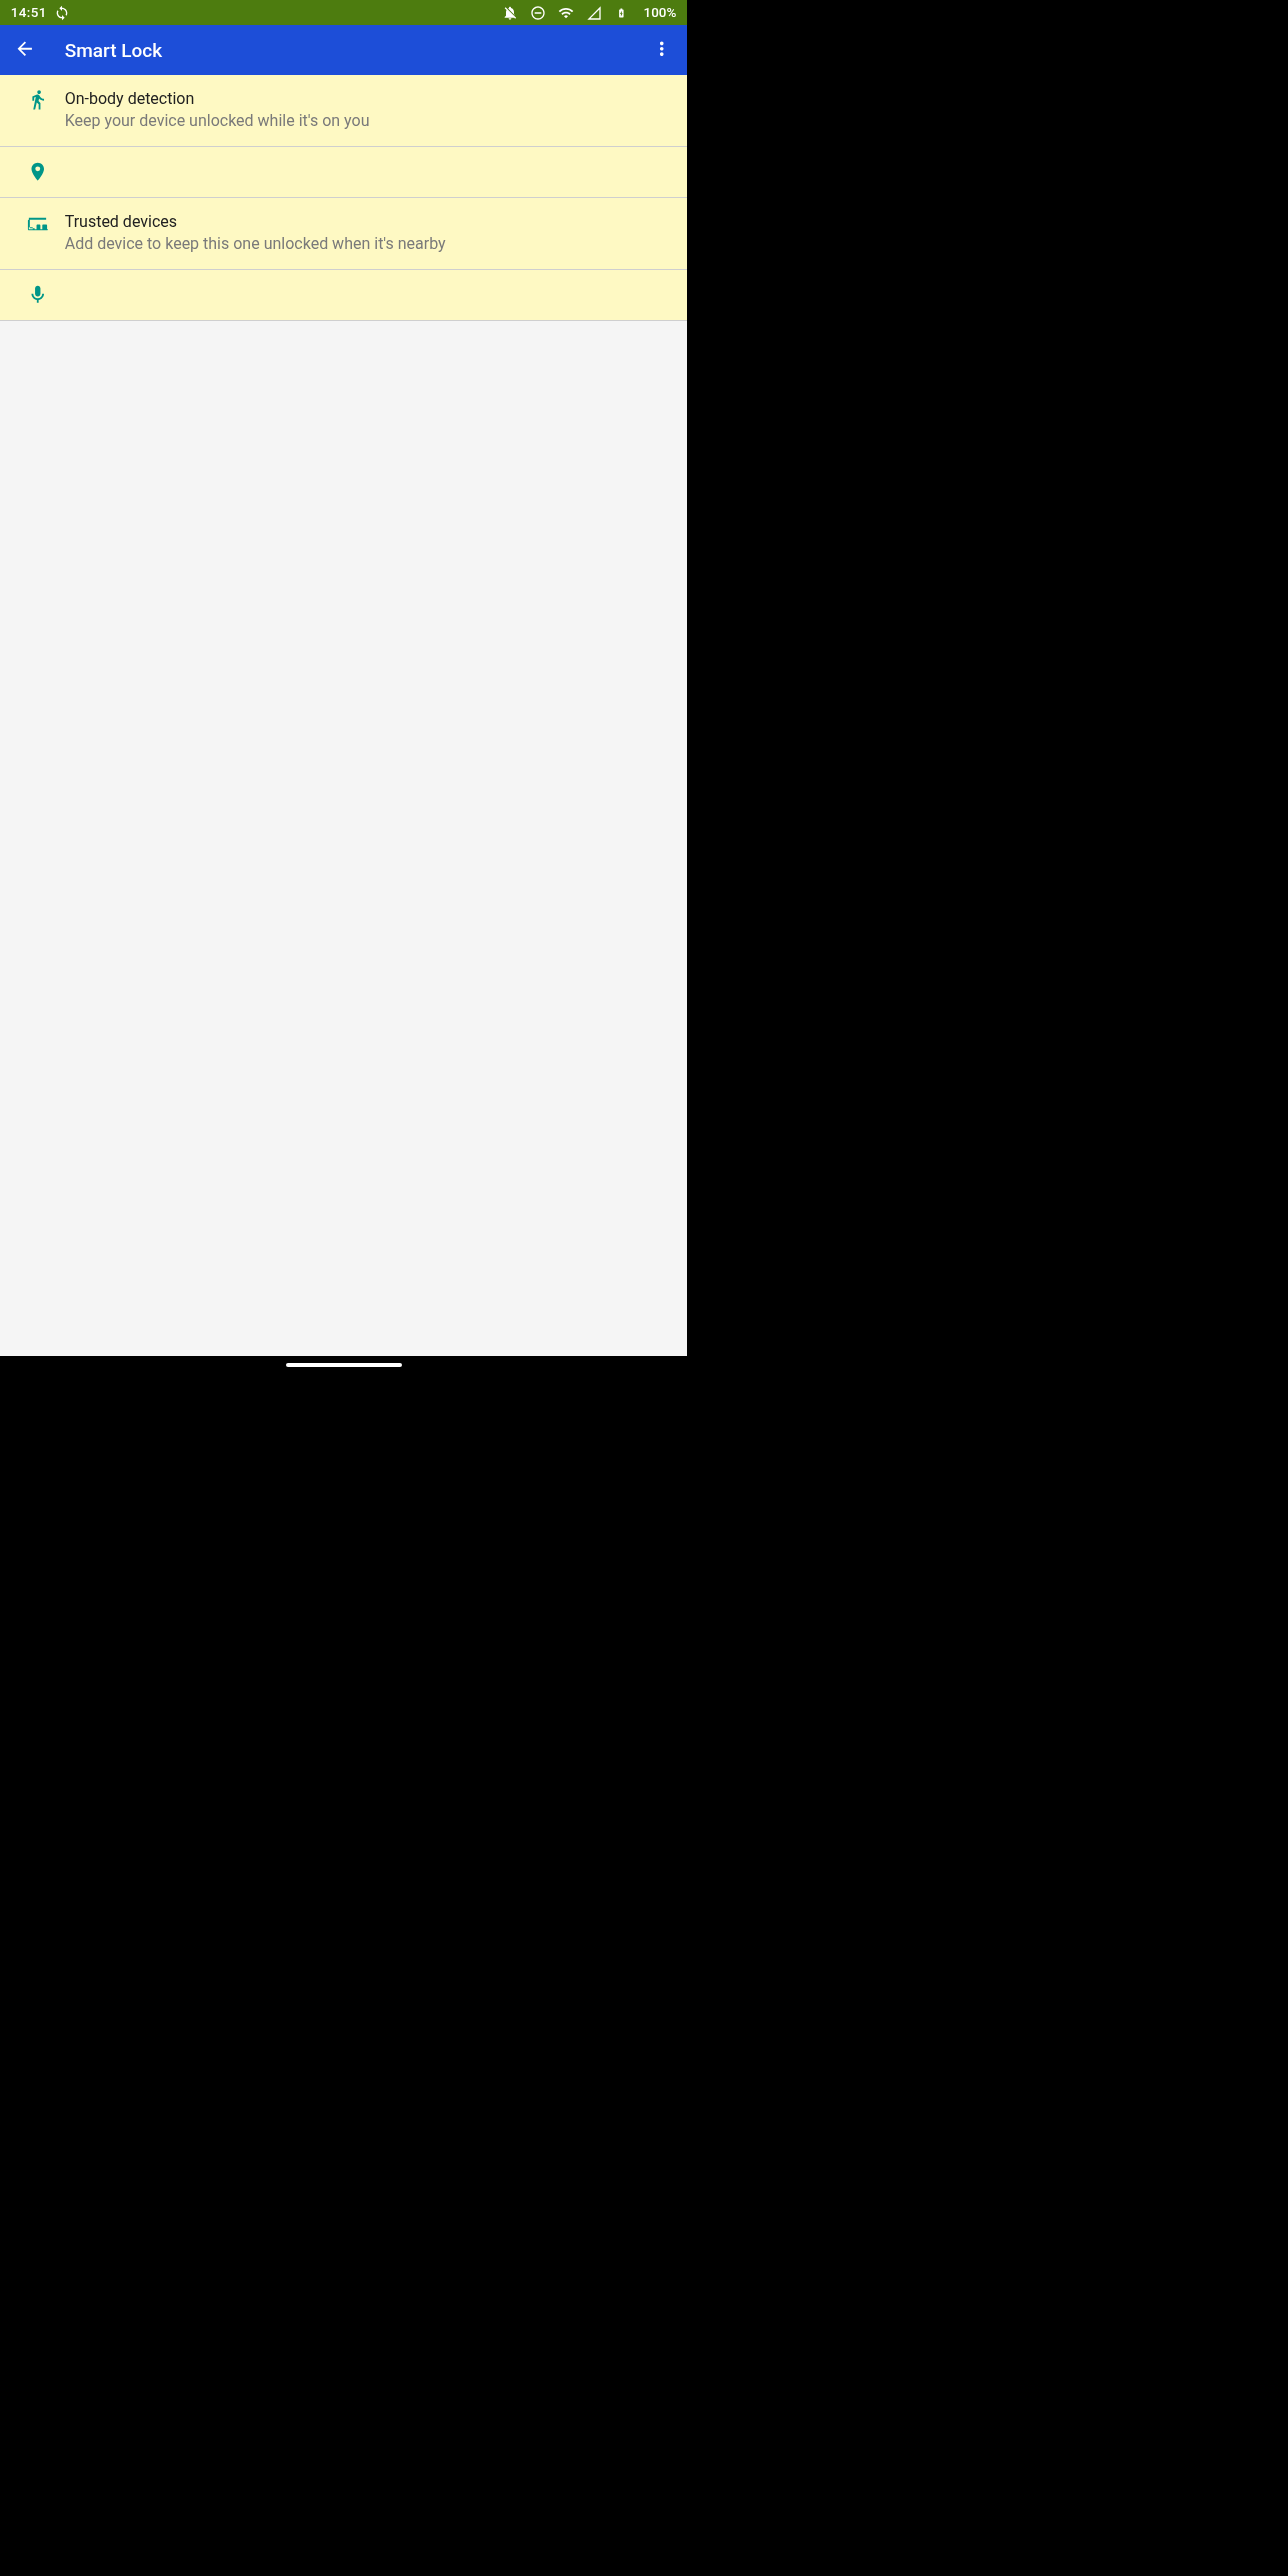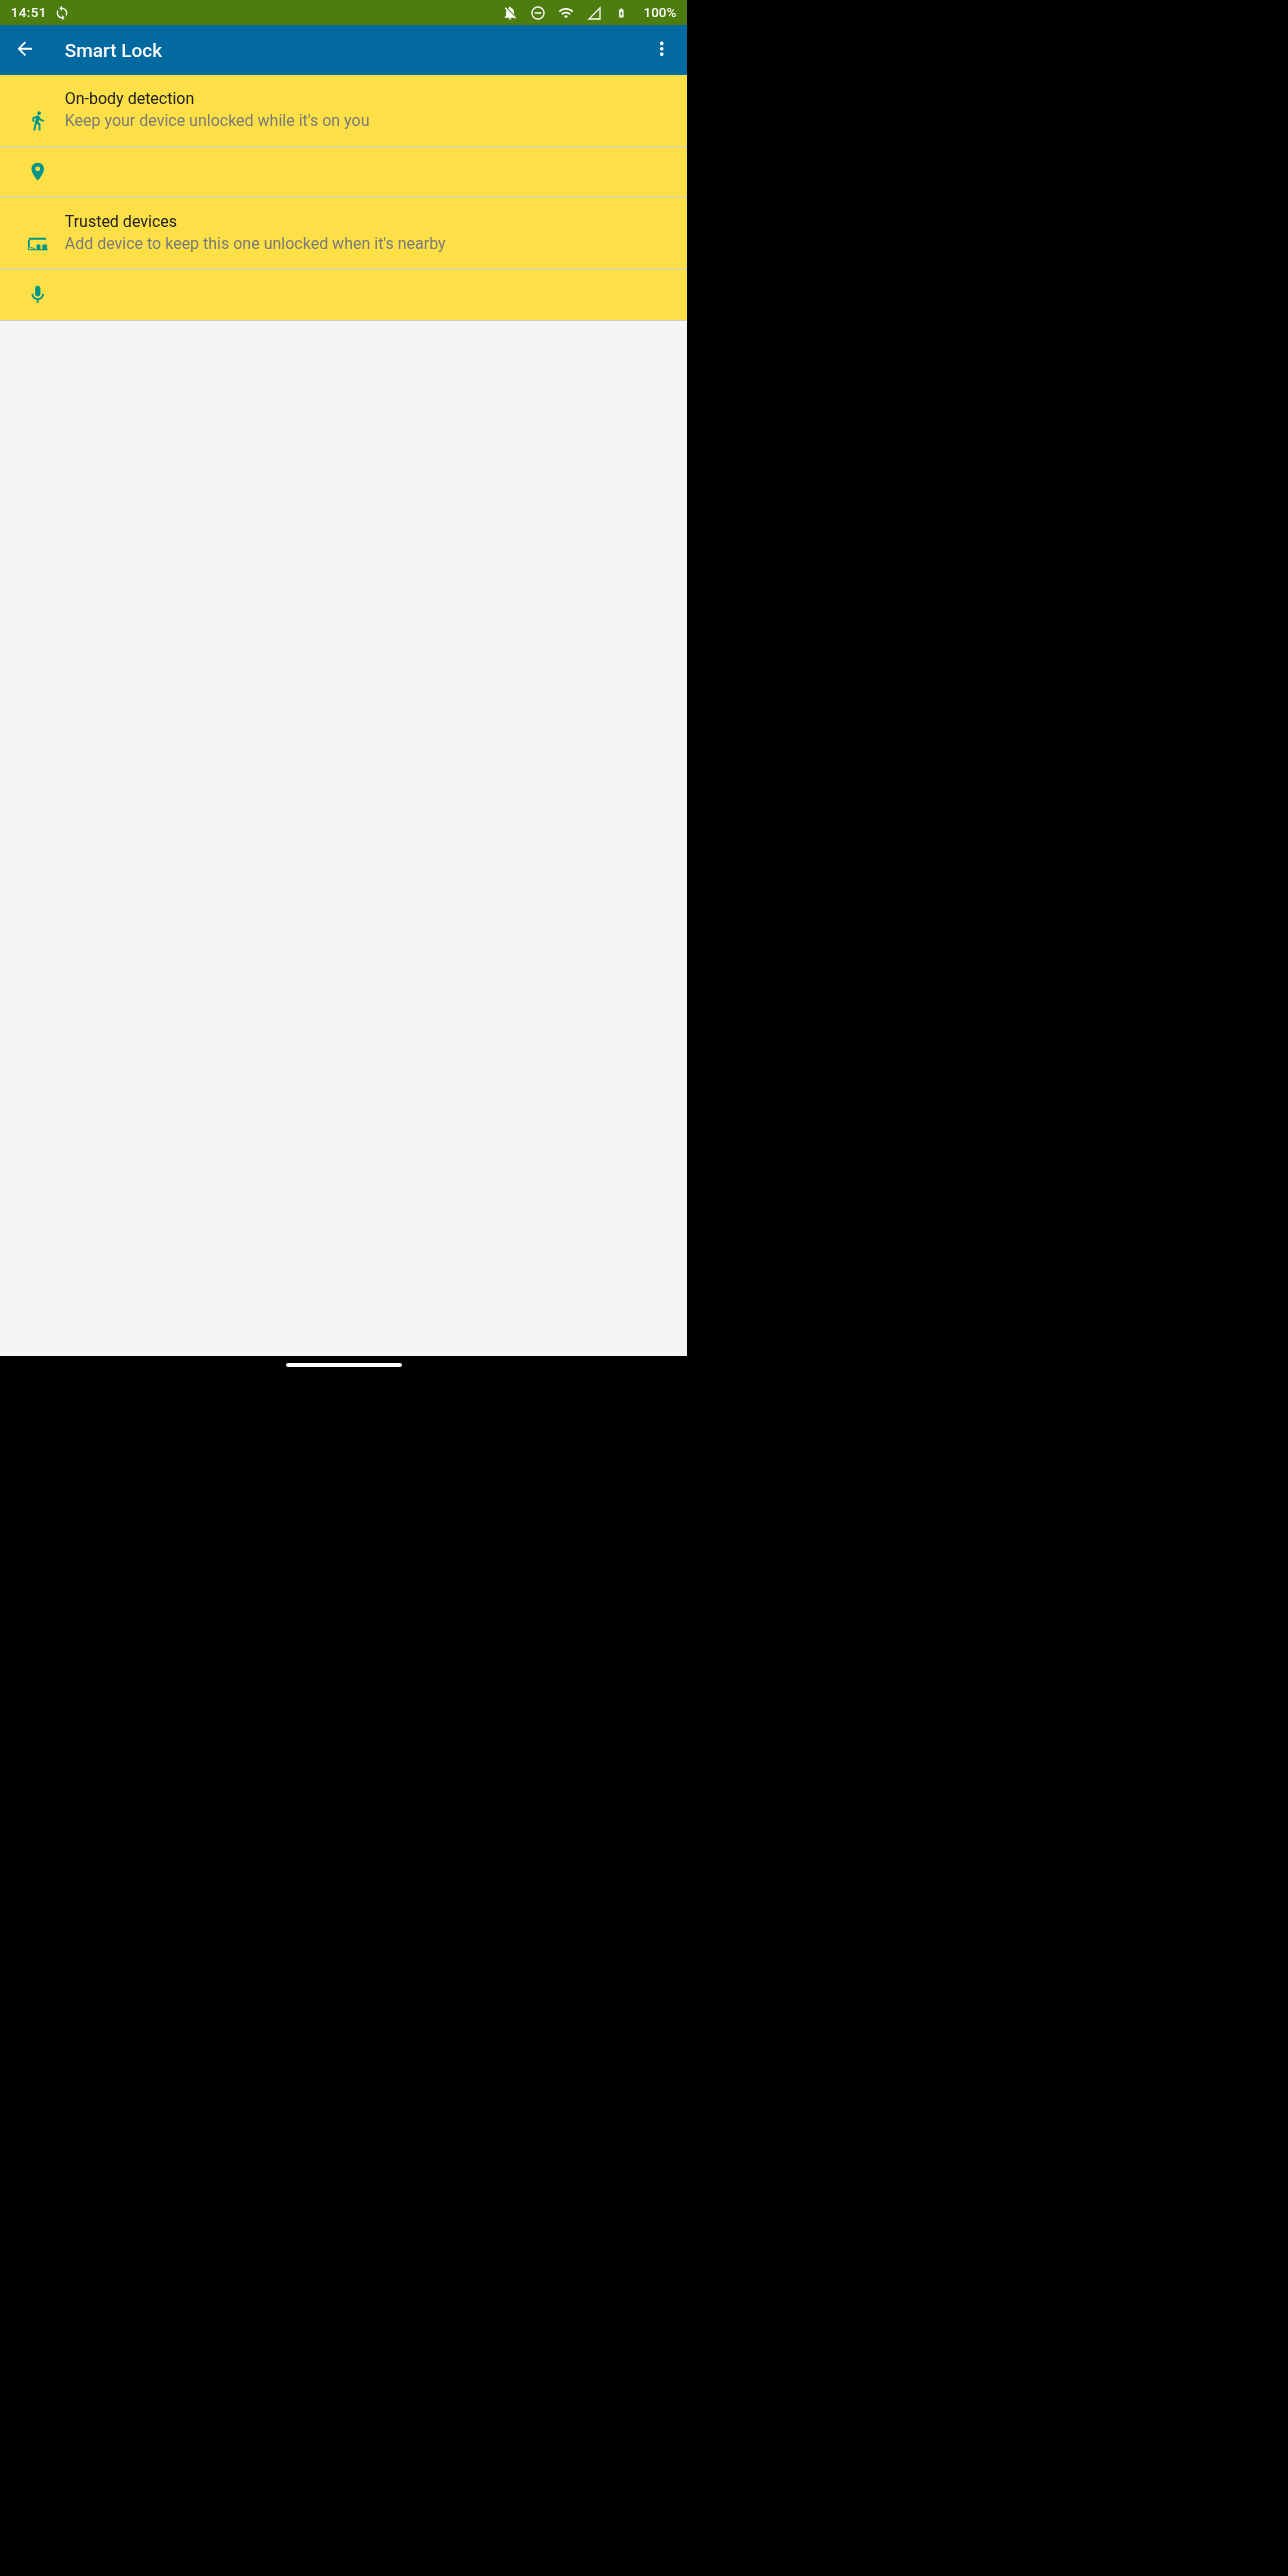--- a/index.html
+++ b/index.html
@@ -27,21 +27,21 @@
     .status-left { display: flex; align-items: center; gap: 7.2px; }
     .status-right { display: flex; align-items: center; gap: 12px; }
     .status-time { font-size: 13.4px; font-weight: 500; letter-spacing: 0.4px; }
     .status-icon { width: 16px; height: 16px; fill: #fff; display:inline-flex; align-items:center; justify-content:center; }
     .battery-pct { font-size: 13.4px; font-weight: 500; margin-left: 1.8px; }
 
     
     .app-bar {
       width: 100%;
       height: 50px;
-      background: #0369a1;
+      background: #1d4ed8;
       display: flex;
       align-items: center;
       padding: 0 7.2px;
       color: #fff;
     }
     .back-btn, .overflow-btn {
       width: 36px; height: 36px;
       display: flex; align-items: center; justify-content: center;
       border-radius: 18px;
       background: transparent; border: none; cursor: pointer;
@@ -55,23 +55,23 @@
     }
     .back-btn svg, .overflow-btn svg { fill: #fff; }
 
     
     .content {
       width: 100%;
       height: calc(100% - 25px - 50px - 18px);
       background: #f5f5f5;
     }
     .list-item {
-      background: #fde047;
-      display: flex;
-      align-items: flex-end;
+      background: #fef9c3;
+      display: flex;
+      align-items: flex-start;
       padding: 14.3px 18px 14.3px 10.7px;
       border-bottom: 0.9px solid #cfcfcf;
       cursor: pointer;
     }
     .list-item .icon-slot {
       width: 54px;
       display: flex;
       align-items: center;
       justify-content: center;
     }

